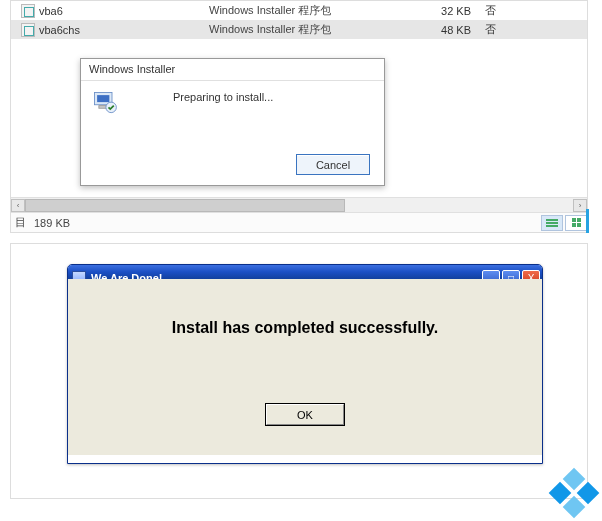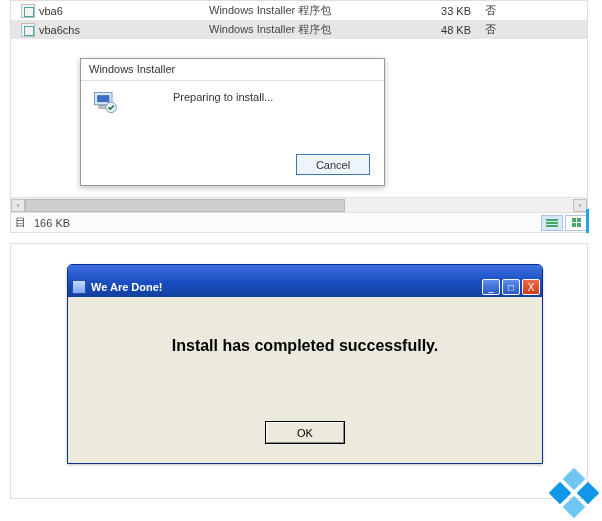--- a/index.html
+++ b/index.html
@@ -43,21 +43,21 @@
   .wi-ico { width:28px; height:28px; position:relative; }
   .wi-ico-svg { width:28px; height:28px; }
   .wi-text { font-size:11px; color:#333; padding-top:2px;padding-left:46px; }
   .wi-btnrow { position:absolute; bottom:10px; right:14px;margin-left:48px; }
   .wi-btn { width:74px; height:21px; border:1px solid #3a74c0; background:#eef4fb; font-size:11px; color:#333; box-shadow: inset 0 1px 0 #fff; }
 
   
   .panel2 { position:absolute; left:10px; top:243px; width:578px; height:256px; border:1px solid #ddd; background:#fff; }
   .xp-dlg { position:absolute; left:56px; top:20px; width:476px; height:200px; }
   .xp-outer { width:100%; height:100%; border:1px solid #0a2f8a; border-radius:5px 5px 0 0; overflow:hidden; box-shadow:0 1px 3px rgba(0,0,0,.25); }
-  .xp-titlebar { height:32px; background:linear-gradient(#3b6fe0,#1b4fc4 50%,#12409e); display:flex; align-items:center; padding:12px 2px 0 4px; }
+  .xp-titlebar { height:14px; background:linear-gradient(#3b6fe0,#1b4fc4 50%,#12409e); display:flex; align-items:center; padding:12px 2px 0 4px; }
   .xp-ticon { width:14px; height:14px; background:linear-gradient(#c5d9ff,#7ea6ff); border:1px solid #2b4f9e; margin-right:5px; }
   .xp-ttext { font-size:11px; font-weight:bold; color:#fff; flex:1; }
   .xp-tbtn { width:18px; height:16px; margin-left:2px; border:1px solid #fff; border-radius:2px; display:flex; align-items:center; justify-content:center; font-size:10px; color:#fff; }
   .xp-min { background:linear-gradient(#5e8df0,#2c59c4); }
   .xp-max { background:linear-gradient(#5e8df0,#2c59c4); }
   .xp-close { background:linear-gradient(#ef6b4a,#cf3a1c); }
   .xp-client { background:#eceadd; height:calc(100% - 22px); position:relative; }
   .xp-msg { position:absolute; top:40px; width:100%; text-align:center; font-size:16px; font-weight:bold; color:#000; }
   .xp-okrow { position:absolute; bottom:30px; width:100%; text-align:center; }
   .xp-ok { width:78px; height:21px; background:#eceadd; border:1px solid #888; border-top-color:#fff; border-left-color:#fff; box-shadow:0 0 0 1px #000; font-size:11px; }
@@ -81,21 +81,21 @@
 <body>
 
 <div class="explorer">
   <div class="filelist">
     <div class="row">
       <span class="cell-ico">
           <span class="msi-ico"></span>
         </span>
       <span class="cell-name">vba6</span>
       <span class="cell-type">Windows Installer 程序包</span>
-      <span class="cell-size">33 KB</span>
+      <span class="cell-size">32 KB</span>
       <span class="cell-attr">否</span>
     </div>
     <div class="row sel">
       <span class="cell-ico">
           <span class="msi-ico"></span>
         </span>
       <span class="cell-name">vba6chs</span>
       <span class="cell-type">Windows Installer 程序包</span>
       <span class="cell-size">48 KB</span>
       <span class="cell-attr">否</span>
@@ -105,21 +105,21 @@
   <div class="hscroll">
     <div class="hs-btn">‹</div>
     <div class="hs-track">
       <div class="hs-thumb"></div>
     </div>
     <div class="hs-btn">›</div>
   </div>
 
   <div class="statusbar">
     <span class="sb-sel">目</span>
-    <span class="sb-size">166 KB</span>
+    <span class="sb-size">189 KB</span>
     <div class="sb-icons">
       <div class="sb-ibtn active">
           <span class="vw1">
             <div></div>
             <div></div>
             <div></div>
           </span>
         </div>
       <div class="sb-ibtn">
           <span class="vw2">

